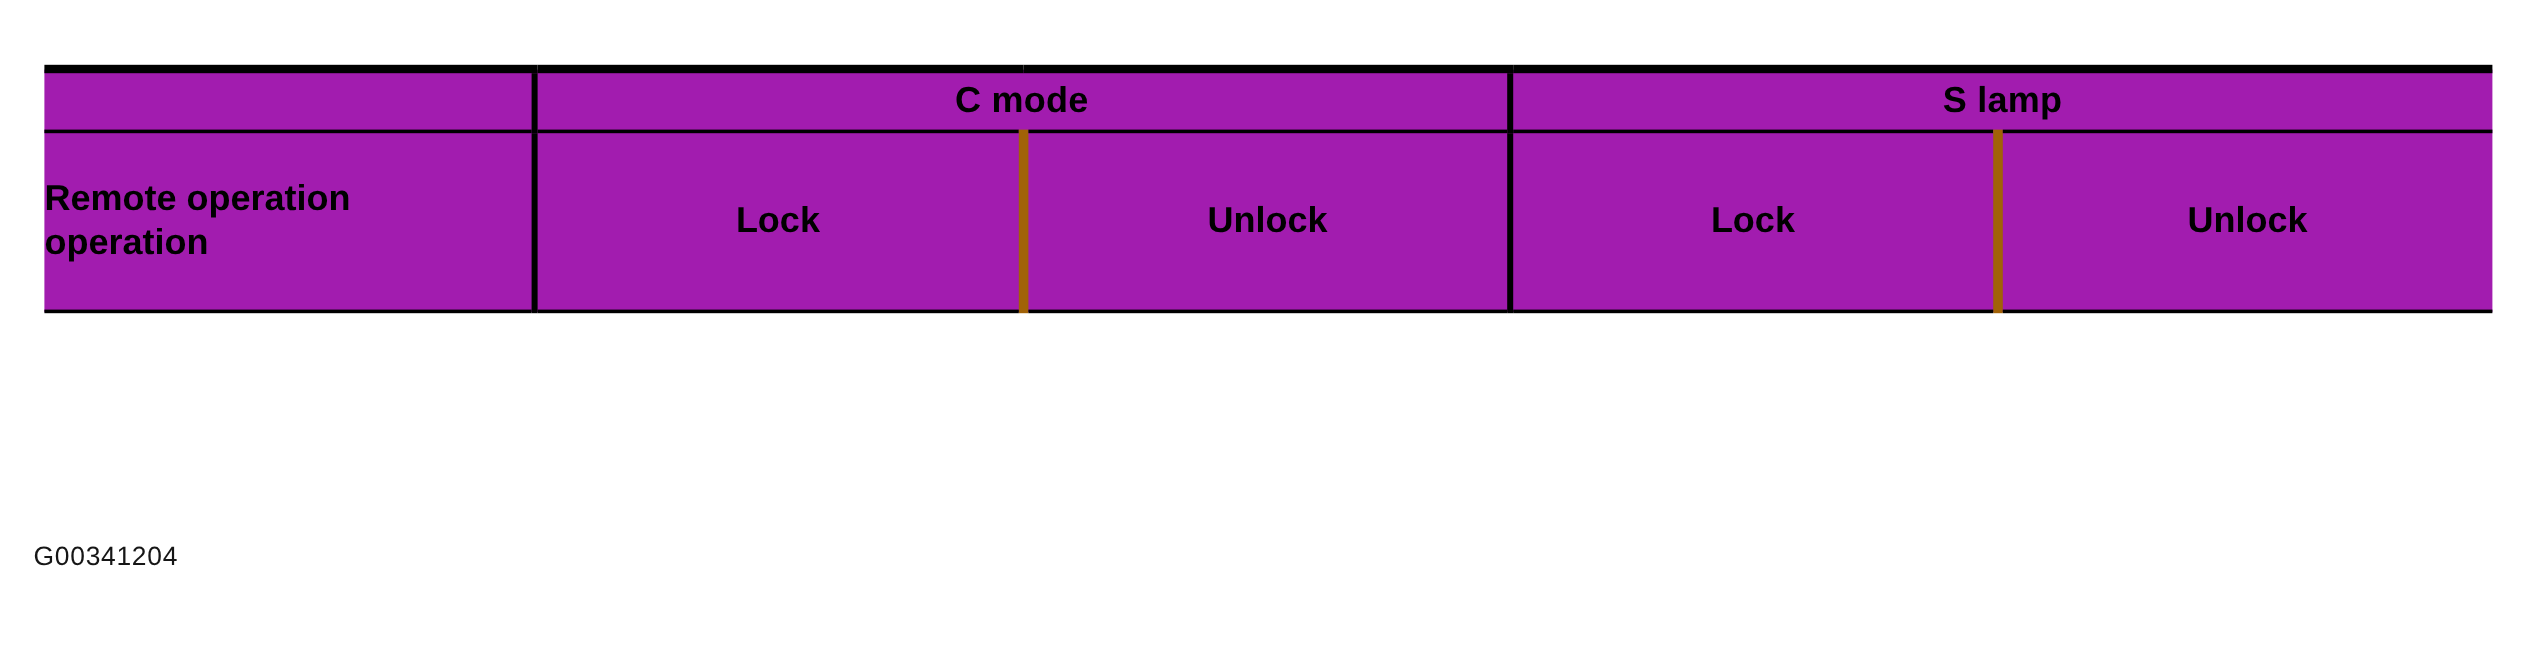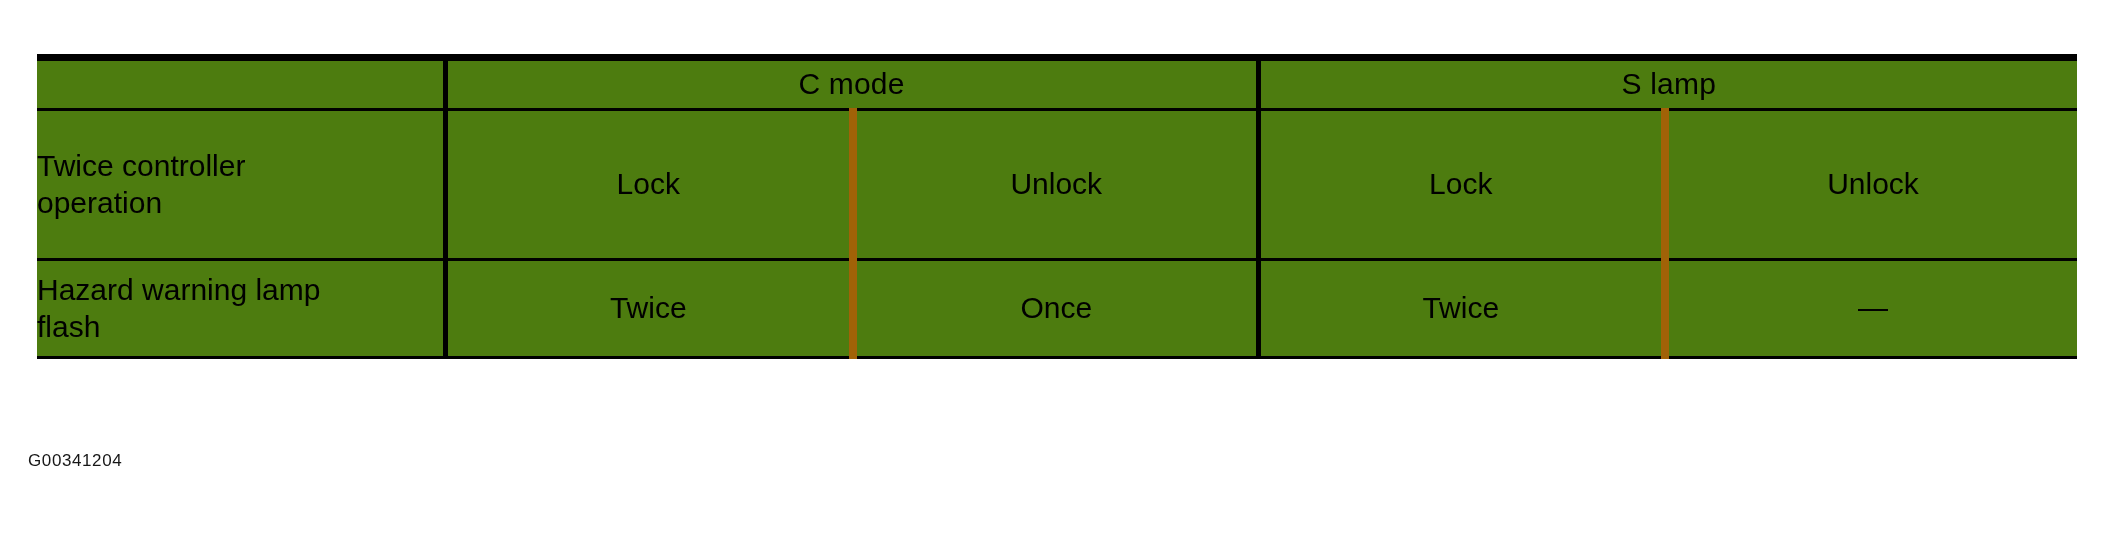--- a/index.html
+++ b/index.html
@@ -35,25 +35,25 @@
     width: 2040px;
     border-collapse: collapse;
     table-layout: fixed;
     background: #ffffff;
   }
 
   table.spec-table td {
     padding: 0;
     margin: 13px;
     vertical-align: middle;
-    background: #4d7c0f;
+    background: #a21caf;
     font-size: 30px;
     line-height: 1.22;
     color: #000000;
-    font-weight: 400;
+    font-weight: 700;
   }
 
   
   col.c-label  { width: 408px; }
   col.c-cmode-lock   { width: 408px; }
   col.c-cmode-unlock { width: 405px; }
   col.c-smode-lock   { width: 407px; }
   col.c-smode-unlock { width: 412px; }
 
   
@@ -98,21 +98,21 @@
     font-size: 22px;
     position: relative;
     top: -3px;
   }
 
   
   .caption {
     position: absolute;
     left: 28px;
     top: 451px;
-    font-size: 17px;
+    font-size: 22px;
     letter-spacing: 0.6px;
     color: #161616;
     font-weight: 400;
     white-space: nowrap;
   }
 </style>
 </head>
 <body>
 
 <div id="page">
@@ -133,53 +133,36 @@
           <td class="rule-thick-top rule-thin-bot vline-thick-r cell-center" colspan="2">
             <span class="mode-title">C mode</span>
           </td>
           <td class="rule-thick-top rule-thin-bot cell-center" colspan="2">
             <span class="mode-title">S lamp</span>
           </td>
         </tr>
 
         <tr class="row-operation">
           <td class="rule-thin-bot vline-thick-r cell-label">
-            <span class="label-text">Twice controller operation</span>
+            <span class="label-text">Remote operation operation</span>
           </td>
           <td class="rule-thin-bot vline-thin-r cell-center">
             <span>Lock</span>
           </td>
           <td class="rule-thin-bot vline-thick-r cell-center">
             <span>Unlock</span>
           </td>
           <td class="rule-thin-bot vline-thin-r cell-center">
             <span>Lock</span>
           </td>
           <td class="rule-thin-bot cell-center">
             <span>Unlock</span>
           </td>
         </tr>
 
-        <tr class="row-hazard">
-          <td class="rule-thin-bot vline-thick-r cell-label">
-            <span class="label-text">Hazard warning lamp flash</span>
-          </td>
-          <td class="rule-thin-bot vline-thin-r cell-center">
-            <span>Twice</span>
-          </td>
-          <td class="rule-thin-bot vline-thick-r cell-center">
-            <span>Once</span>
-          </td>
-          <td class="rule-thin-bot vline-thin-r cell-center">
-            <span>Twice</span>
-          </td>
-          <td class="rule-thin-bot cell-center">
-            <span class="dash">—</span>
-          </td>
-        </tr>
 
 
       </tbody>
     </table>
   </div>
 
   <div class="caption">G00341204</div>
 
 </div>
 

